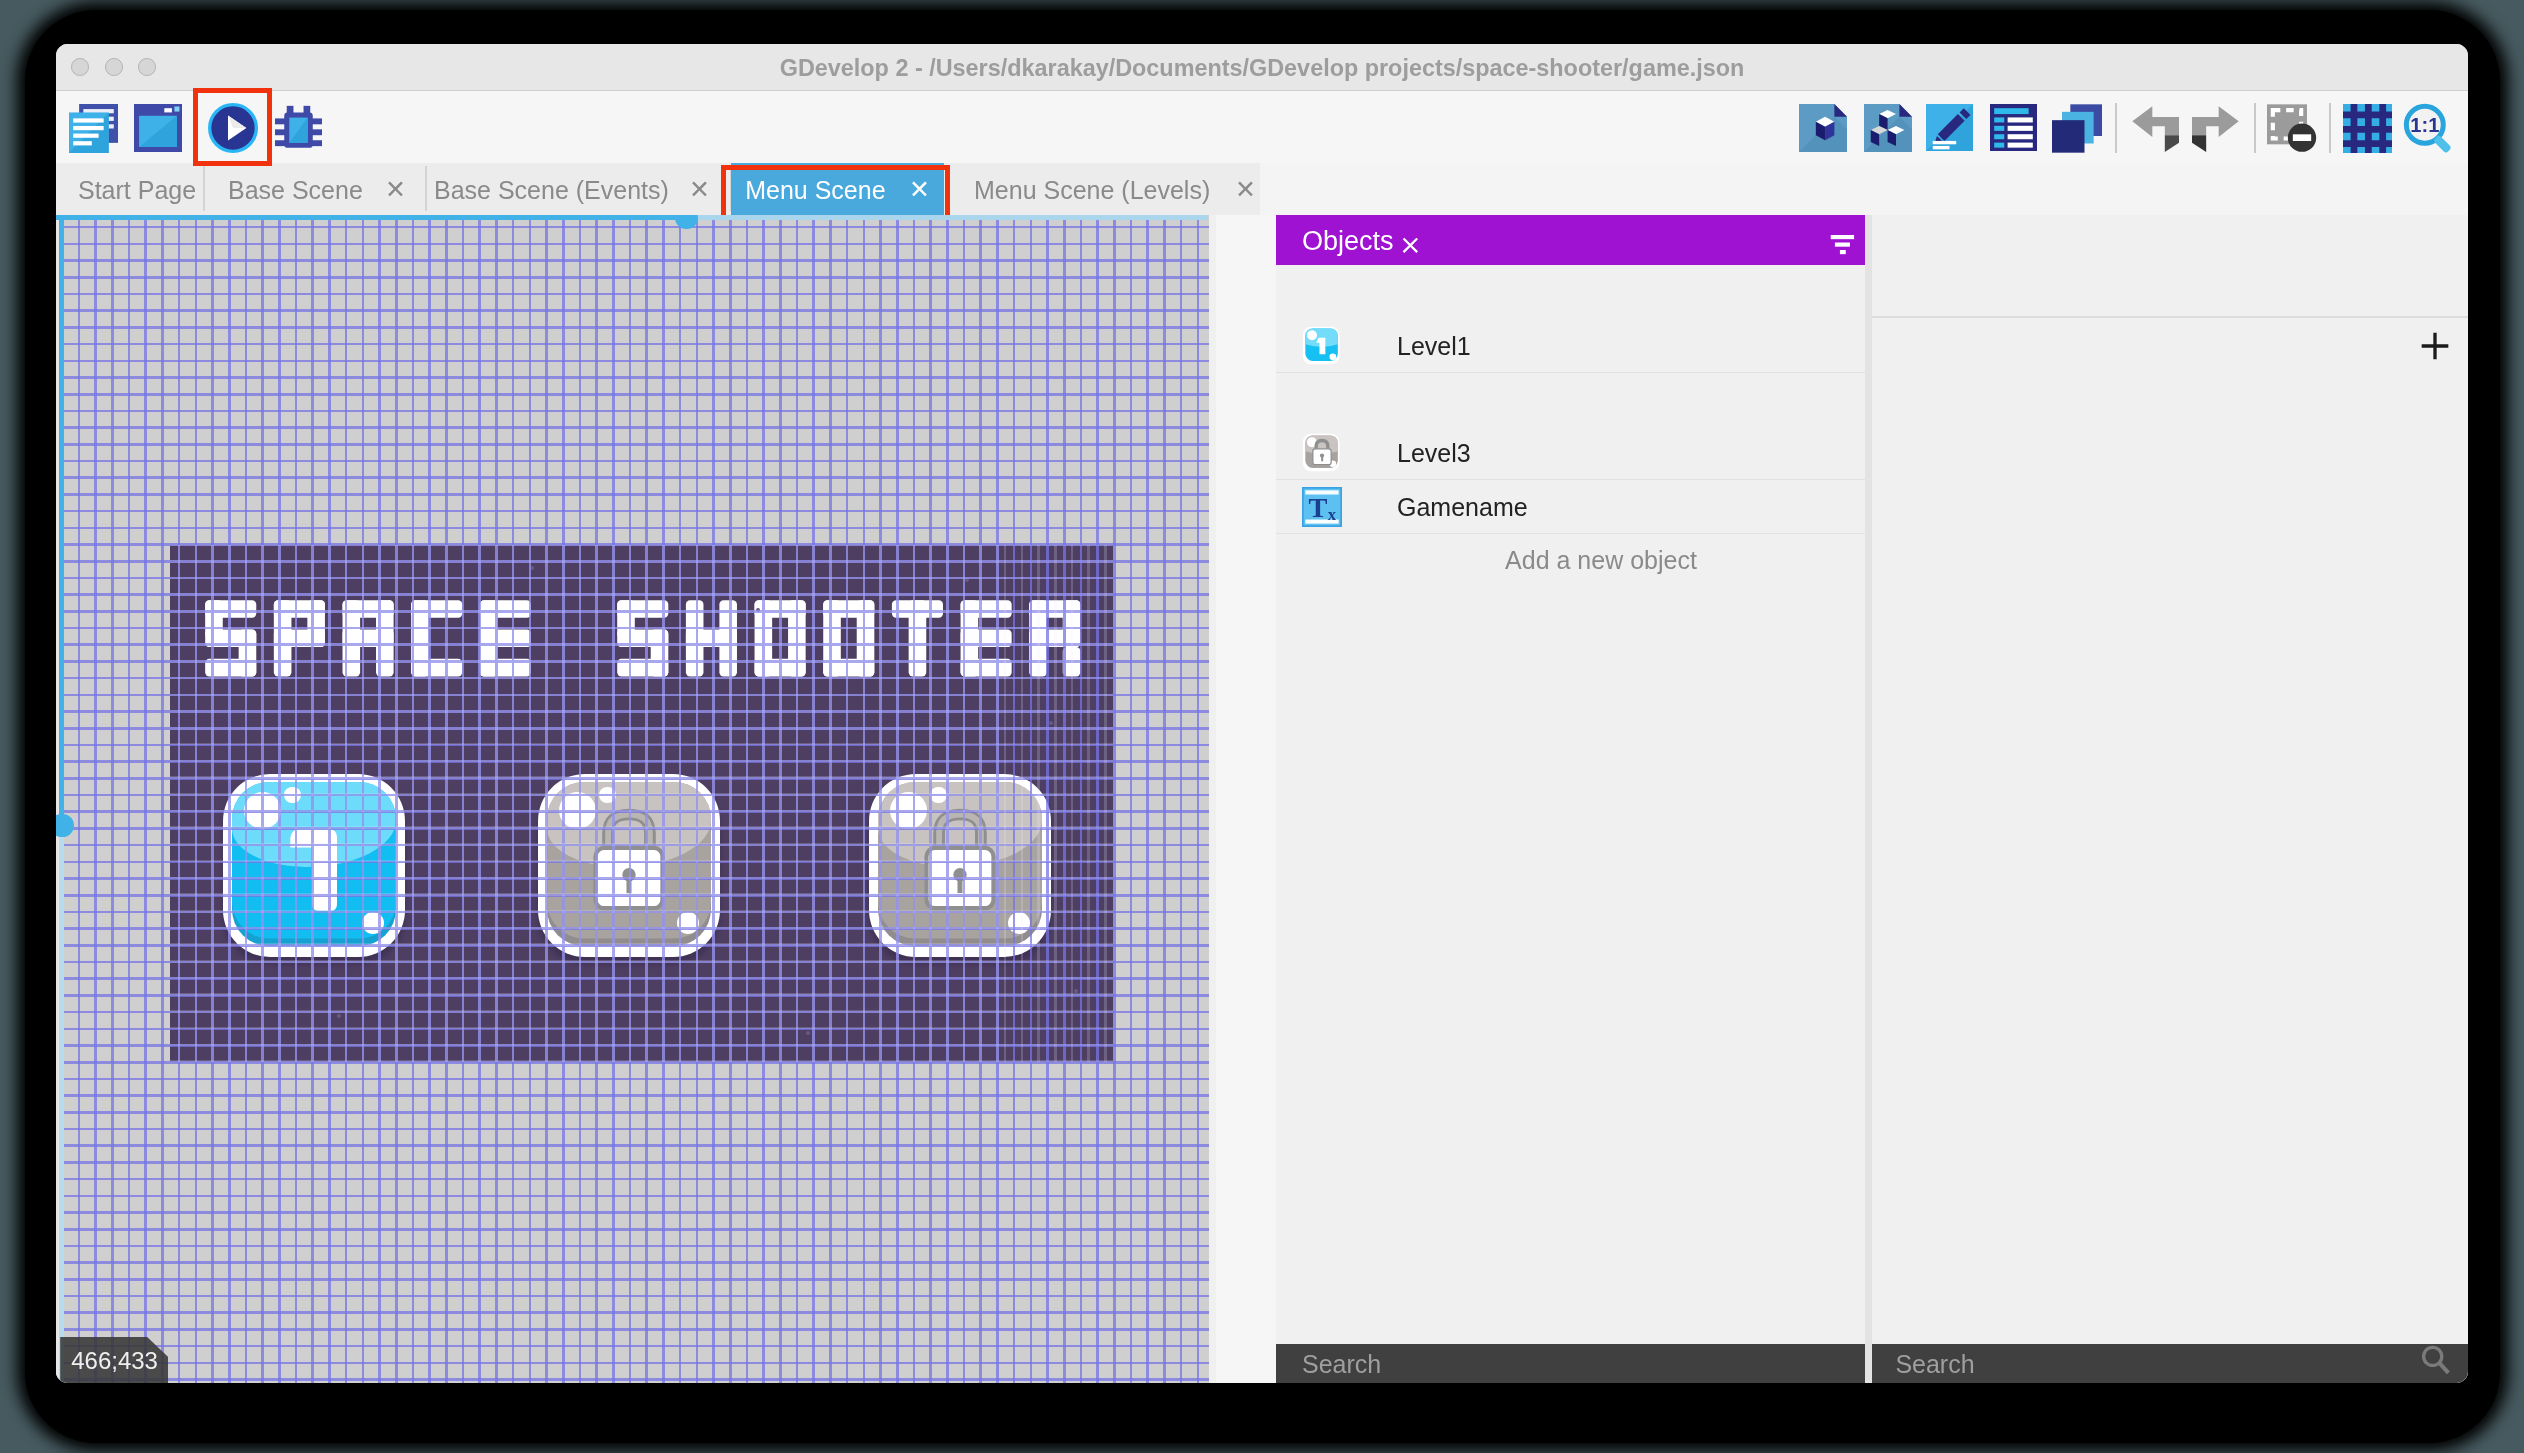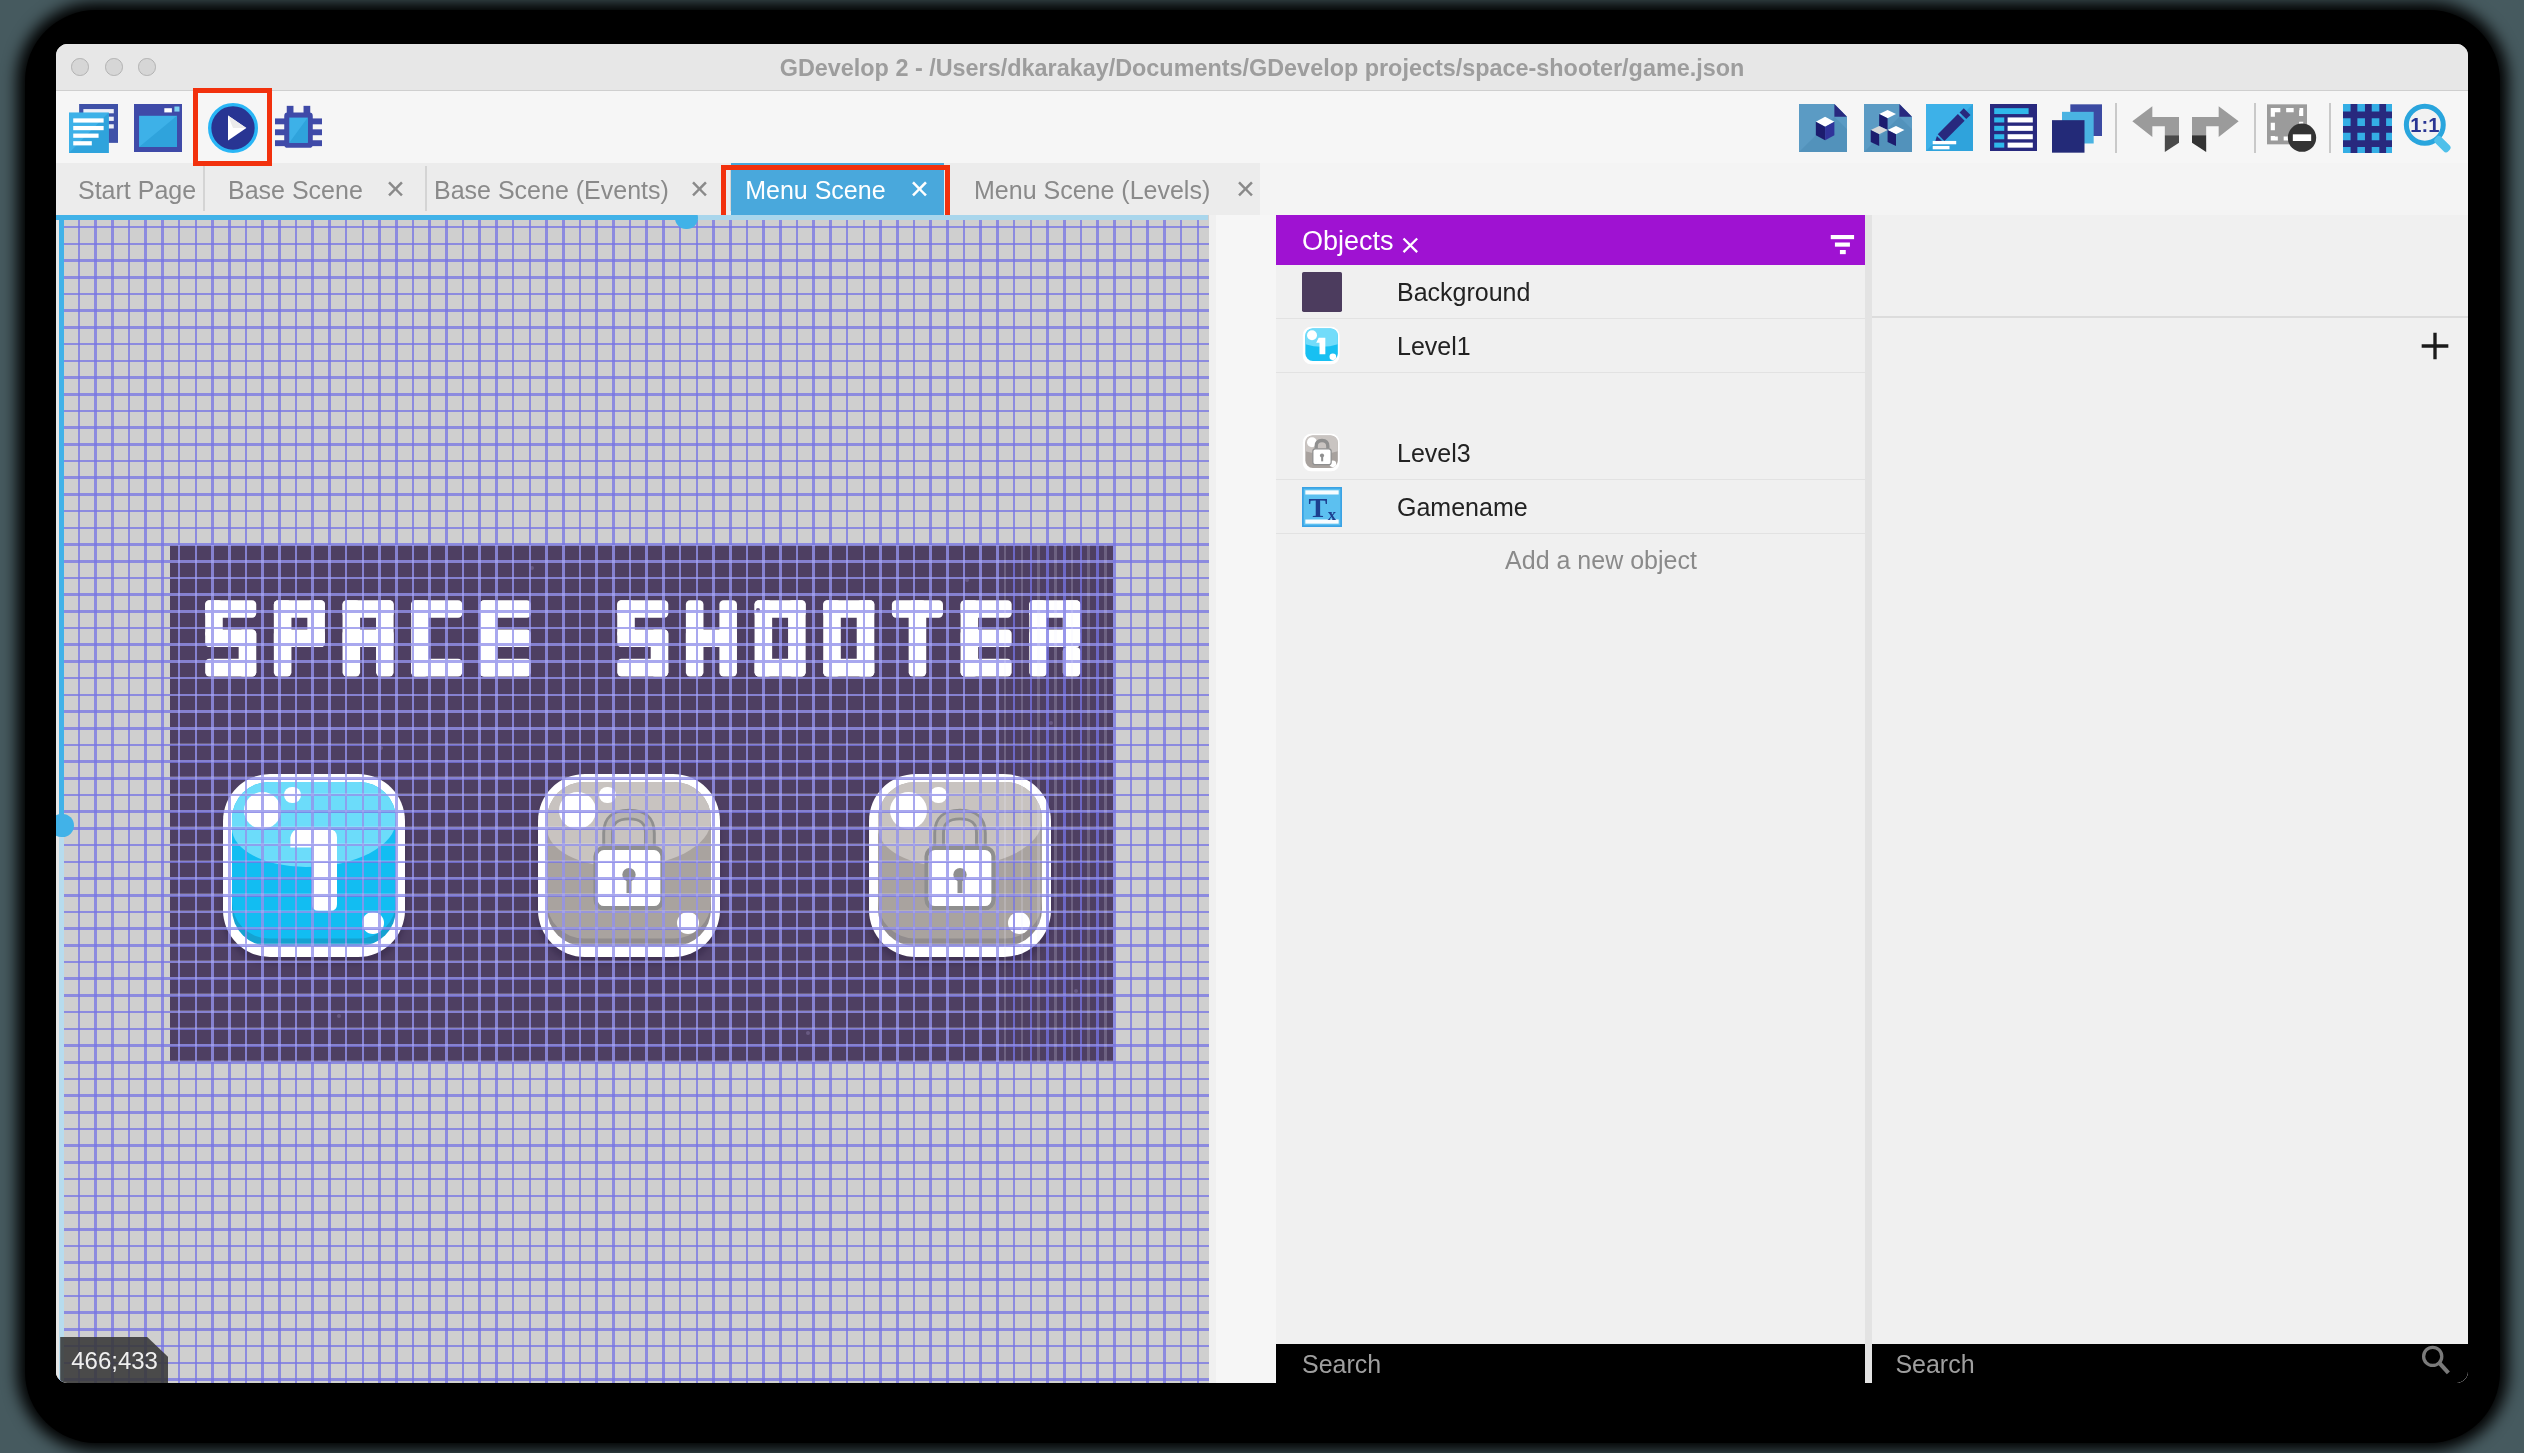--- a/index.html
+++ b/index.html
@@ -51,21 +51,21 @@
   .panel{position:absolute;top:171px;height:1168px;background:#f0f0f0;}
   .phead{position:absolute;left:0;top:0;width:100%;height:50px;background:#9f12d2;}
   .phead .pt{position:absolute;left:26px;top:0;height:50px;line-height:52px;font-size:27px;color:#fff;}
   .prow{position:absolute;left:0;width:100%;height:54px;border-bottom:1.7px solid #e2e2e2;box-sizing:border-box;}
   .prow .lbl{position:absolute;left:121px;top:0;height:52px;line-height:54px;font-size:25px;color:#222;}
   .dots{position:absolute;width:7.5px;left:610px;top:11px;}
   .dots i{display:block;width:7.5px;height:7.5px;border-radius:50%;background:#1b1b1b;margin:0 0 4.2px 0;}
   .prow .icon{position:absolute;left:26px;top:6.7px;width:40px;height:40px;display:block;}
   .prow .dots{top:11.7px !important;}
   .sparks i{position:absolute;width:4.2px;height:4.2px;background:#685a82;border-radius:50%;}
-  .searchbar{position:absolute;left:0;bottom:0;width:100%;height:39px;background:#000000;}
+  .searchbar{position:absolute;left:0;bottom:0;width:100%;height:39px;background:#404040;}
   .searchbar .ph{position:absolute;left:26px;top:0;height:39px;line-height:40px;font-size:25px;color:#9f9f9f;}
   .addrow{position:absolute;left:0;width:100%;height:54px;text-align:center;line-height:55px;font-size:25px;color:#8a8a8a;}
   
   #toast{position:absolute;left:939px;top:1220px;width:533px;height:86px;background:#3b3b3b;border-radius:8.4px;color:#fff;font-size:28px;line-height:88px;padding-left:28px;box-sizing:border-box;}
   
   #badge{position:absolute;left:4.2px;top:1122px;width:108px;height:46px;background:rgba(56,56,56,0.88);color:#efefef;font-size:24px;line-height:48px;padding-left:11px;box-sizing:border-box;clip-path:polygon(0 0,87px 0,108px 20px,108px 46px,0 46px);}
 </style>
 </head>
 <body>
 <div id="shadow"></div>
@@ -371,29 +371,20 @@
           <g fill="#fff">
             <rect x="2" y="0" width="28" height="5"></rect>
             <rect x="7" y="9" width="18" height="5"></rect>
             <rect x="13" y="18" width="7" height="5"></rect>
           </g>
         </svg>
       <svg class="abs" style="left:609px;top:21px;" width="20" height="20" viewBox="0 0 24 24">
           <path d="M2 2 L22 22 M22 2 L2 22" stroke="#fff" stroke-width="3.5"></path>
         </svg>
     </div>
-    <div class="prow" style="top:50px;">
-        <span class="icon" style="background:#4c3c5e;border-radius:1.7px;"></span>
-        <span class="lbl">Background</span>
-      <span class="dots" style="top:11.7px;">
-          <i></i>
-          <i></i>
-          <i></i>
-        </span>
-      </div>
     <div class="prow" style="top:104px;">
         <span class="icon icon-lv1">
         <svg width="40" height="40" viewBox="0 0 48 48">
             <rect x="1" y="1" width="44" height="45" rx="10" fill="#fff"></rect>
             <rect x="4" y="3" width="39" height="39" rx="9" fill="#17c0f2"></rect>
             <path d="M4 12 Q4 3 13 3 L34 3 Q43 3 43 12 L43 22 Q24 28 4 22 Z" fill="#72dcfa"></path>
             <circle cx="12" cy="11" r="6" fill="#fff"></circle>
             <circle cx="37" cy="37" r="4" fill="#fff"></circle>
             <path d="M20 14 h8 v20 h-7 v-14 h-4 z" fill="#fff"></path>
           </svg>

